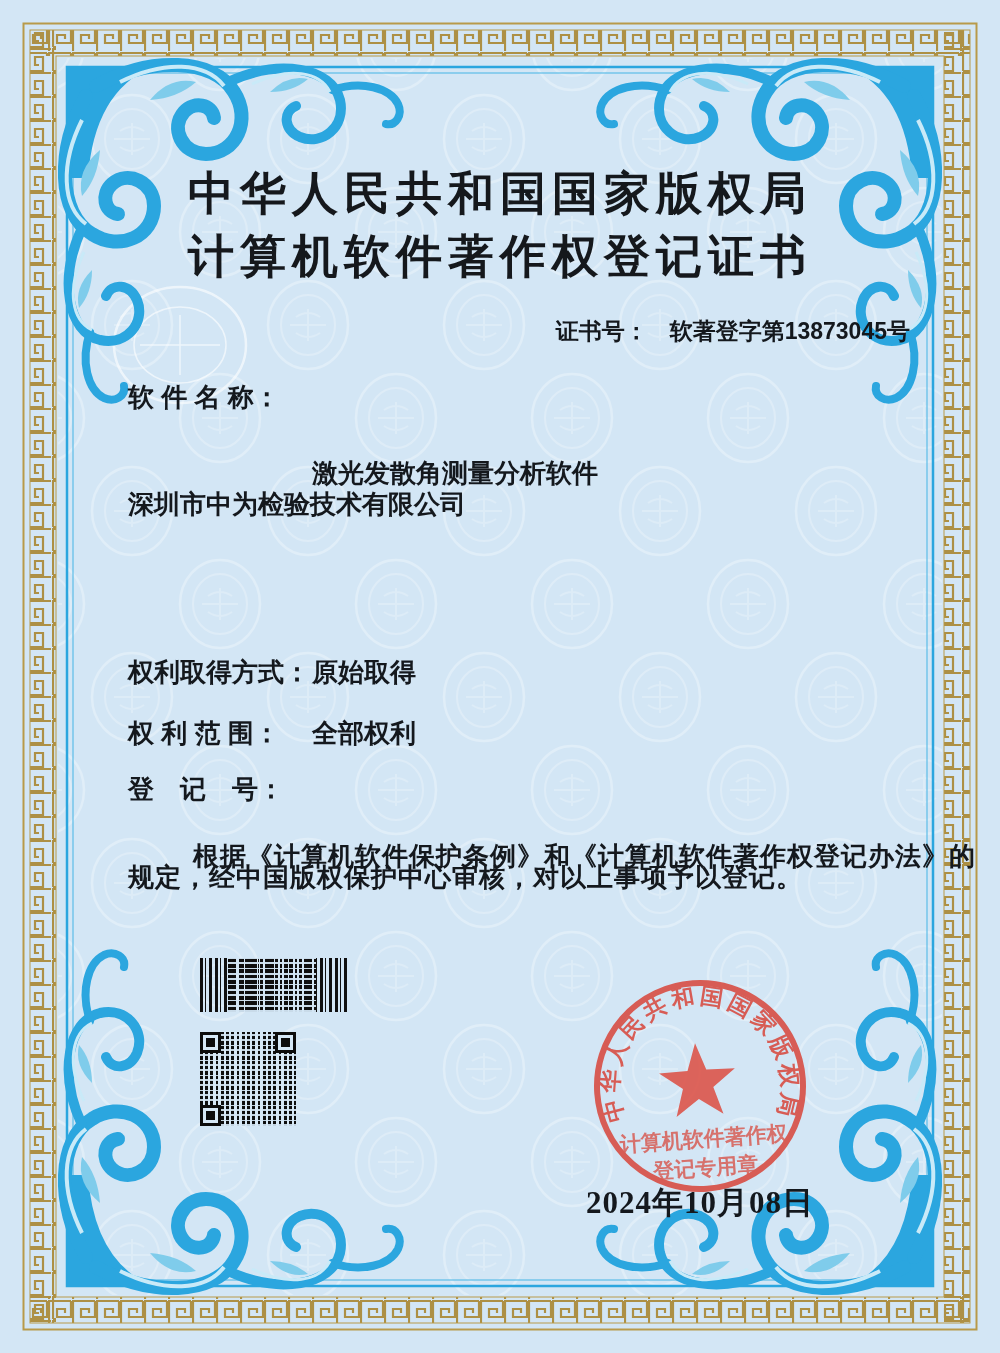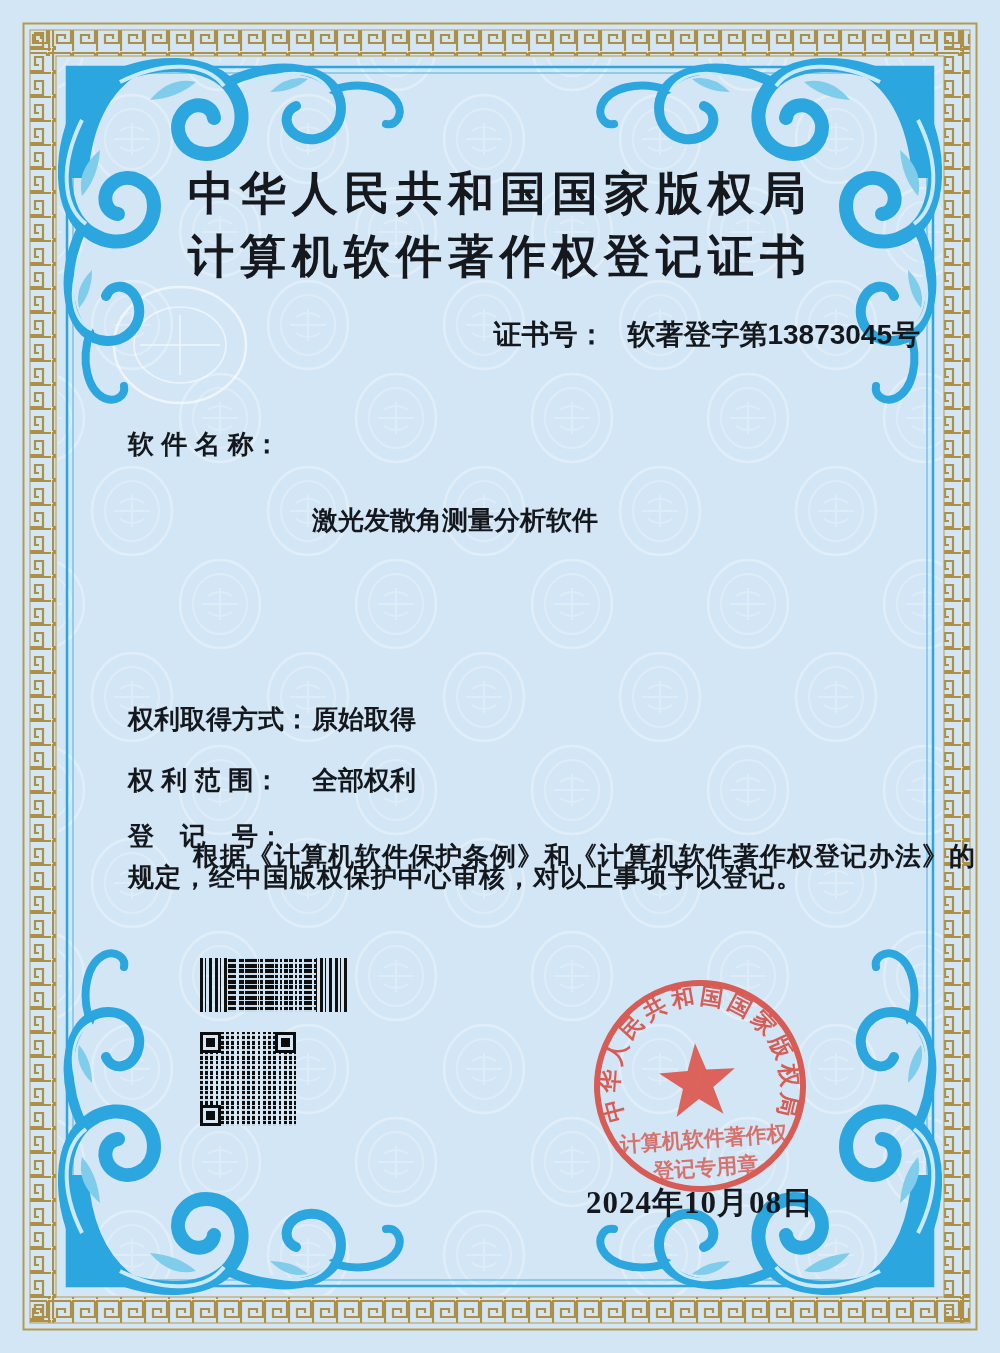--- a/index.html
+++ b/index.html
@@ -18,28 +18,28 @@
   .title-line{
     position:absolute;left:0;width:1000px;text-align:center;
     font-family:"Liberation Serif","DejaVu Serif",serif;
     font-weight:700;font-size:46px;letter-spacing:6px;color:#15181c;
     white-space:nowrap;
   }
   .title-1{top:163px;}
   .title-2{top:226px;}
 
   .cert-no{
-    position:absolute;top:316px;right:80px;
-    font-size:28px;font-weight:700;white-space:nowrap;
+    position:absolute;top:316px;right:90px;
+    font-size:23px;font-weight:700;white-space:nowrap;
   }
   .cert-no .lbl{margin-right:22px;}
 
   .field{
     position:absolute;left:128px;display:flex;align-items:flex-start;
-    font-size:26px;font-weight:700;white-space:pre;line-height:38px;margin-top:47px;
+    font-size:26px;font-weight:700;white-space:pre;line-height:38px;
   }
   .field .flabel{min-width:184px;}
   .f1{top:378px;} .f2{top:485px;} .f3{top:653px;} .f4{top:714px;} .f5{top:770px;}
   .mono{font-family:"DejaVu Sans Mono","Liberation Mono",monospace;letter-spacing:1px;}
 
   .stmt{
     position:absolute;font-size:26px;font-weight:700;white-space:nowrap;line-height:34px;
     letter-spacing:1px;
   }
   .stmt-1{left:193px;top:839px;}
@@ -148,20 +148,21 @@
       <span class="lbl">证书号：</span><span>软著登字第13873045号</span>
     </div>
 
     <div class="field f1">
       <span class="flabel">软 件 名 称：</span>
       <span class="fvalue">
         <div>激光发散角测量分析软件</div>
       </span>
     </div>
     <div class="field f2">
+      <span class="fvalue">深圳市中为检验技术有限公司</span>
     </div>
     <div class="field f3">
       <span class="flabel">权利取得方式：</span>
       <span class="fvalue">原始取得</span>
     </div>
     <div class="field f4">
       <span class="flabel">权 利 范 围：</span>
       <span class="fvalue">全部权利</span>
     </div>
     <div class="field f5">

